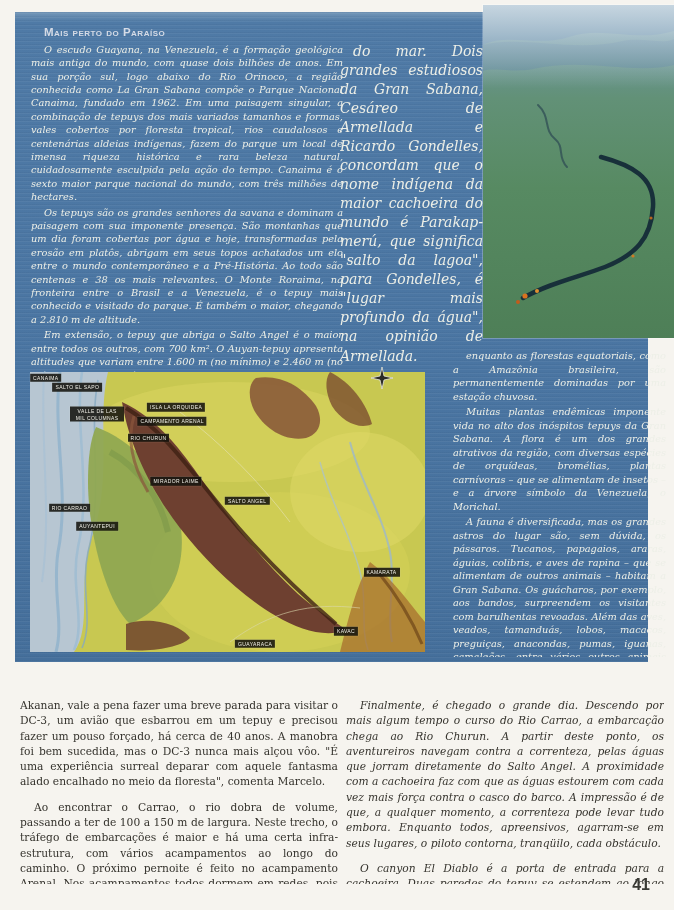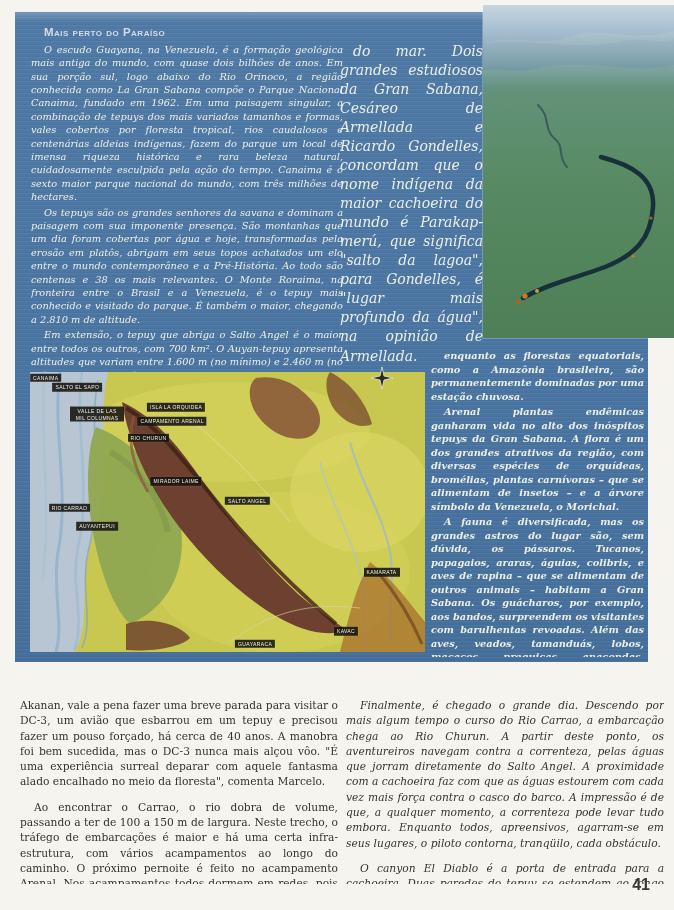--- a/index.html
+++ b/index.html
@@ -12,22 +12,22 @@
          background:repeating-linear-gradient(0deg, rgba(255,255,255,0.045) 0 1px, rgba(10,20,40,0.04) 1px 2px, transparent 2px 4px);}
   .blue-text{color:#edefe7;font-style:italic;text-align:justify;}
   .blue-text p{margin:0 0 2px;text-indent:13px;}
   .col-a{position:absolute;left:16px;top:13px;width:312px;height:347px;
          font-size:9.8px;line-height:1.37;overflow:hidden;z-index:2;}
   .heading{font-family:"Liberation Sans",sans-serif;font-style:normal;font-variant:small-caps;
          font-weight:bold;letter-spacing:.5px;color:#d5dbe6;font-size:11.5px;margin:0 0 6px;
          text-align:left;text-indent:0;}
   .col-b{position:absolute;left:325px;top:30px;width:143px;height:328px;
          font-size:14px;line-height:1.36;overflow:hidden;z-index:2;}
-  .col-c{position:absolute;left:416px;top:337px;width:213px;height:308px;
-         font-size:9.8px;line-height:1.38;overflow:hidden;z-index:2;font-weight:bold;}
+  .col-c{position:absolute;left:438px;top:337px;width:213px;height:308px;
+         font-size:9.8px;line-height:1.38;overflow:hidden;z-index:2;}
   
   .photo{position:absolute;left:483px;top:5px;width:191px;height:333px;z-index:5;
          box-shadow:0 0 0 1px rgba(255,255,255,0.25);}
   .photo svg{display:block;width:100%;height:100%;}
   
   .map{position:absolute;left:30px;top:372px;width:395px;height:280px;z-index:4;}
   .map svg.terrain{display:block;width:100%;height:100%;}
   .map-labels{position:absolute;inset:0;}
   .map-label{position:absolute;transform:translate(-50%,-50%);
          background:rgba(22,20,15,0.88);color:#f1f0e8;
@@ -60,21 +60,21 @@
       <p>Em extensão, o tepuy que abriga o Salto Angel é o maior entre todos os outros, com 700 km². O Auyan-tepuy apresenta altitudes que variam entre 1.600 m (no mínimo) e 2.460 m (no máximo) acima do nível</p>
     </div>
 
     <div class="col-b blue-text">
       <p>do mar. Dois grandes estudiosos da Gran Sabana, Cesáreo de Armellada e Ricardo Gondelles, concordam que o nome indígena da maior cachoeira do mundo é Parakap-merú, que significa "salto da lagoa", para Gondelles, é "lugar mais profundo da água", na opinião de Armellada.</p>
       <p>A vegetação das savanas é formada por vastos campos, cobertos por gramíneas, matas de galerias que contornam os numerosos rios, e floresta tropical, uma espécie de extensão da nossa Amazônia. A diferença básica entre a floresta equatorial e a tropical é que esta última conta com estações bem definidas,</p>
     </div>
 
     <div class="col-c blue-text">
       <p>enquanto as florestas equatoriais, como a Amazônia brasileira, são permanentemente dominadas por uma estação chuvosa.</p>
-      <p>Arenal plantas endêmicas ganharam vida no alto dos inóspitos tepuys da Gran Sabana. A flora é um dos grandes atrativos da região, com diversas espécies de orquídeas, bromélias, plantas carnívoras – que se alimentam de insetos – e a árvore símbolo da Venezuela, o Morichal.</p>
+      <p>Muitas plantas endêmicas imponente vida no alto dos inóspitos tepuys da Gran Sabana. A flora é um dos grandes atrativos da região, com diversas espécies de orquídeas, bromélias, plantas carnívoras – que se alimentam de insetos – e a árvore símbolo da Venezuela, o Morichal.</p>
       <p>A fauna é diversificada, mas os grandes astros do lugar são, sem dúvida, os pássaros. Tucanos, papagaios, araras, águias, colibris, e aves de rapina – que se alimentam de outros animais – habitam a Gran Sabana. Os guácharos, por exemplo, aos bandos, surpreendem os visitantes com barulhentas revoadas. Além das aves, veados, tamanduás, lobos, macacos, preguiças, anacondas, pumas, iguanas, camaleões, entre vários outros animais fazem da fauna de Canaima um espetáculo à parte.</p>
     </div>
   </div>
 
   <div class="photo">
     <svg viewBox="0 0 191 333" preserveAspectRatio="none">
       <defs>
         <linearGradient id="fg" x1="0" y1="0" x2="0" y2="1">
           <stop offset="0" stop-color="#87a8bb"></stop>
           <stop offset="0.1" stop-color="#6d96a3"></stop>

